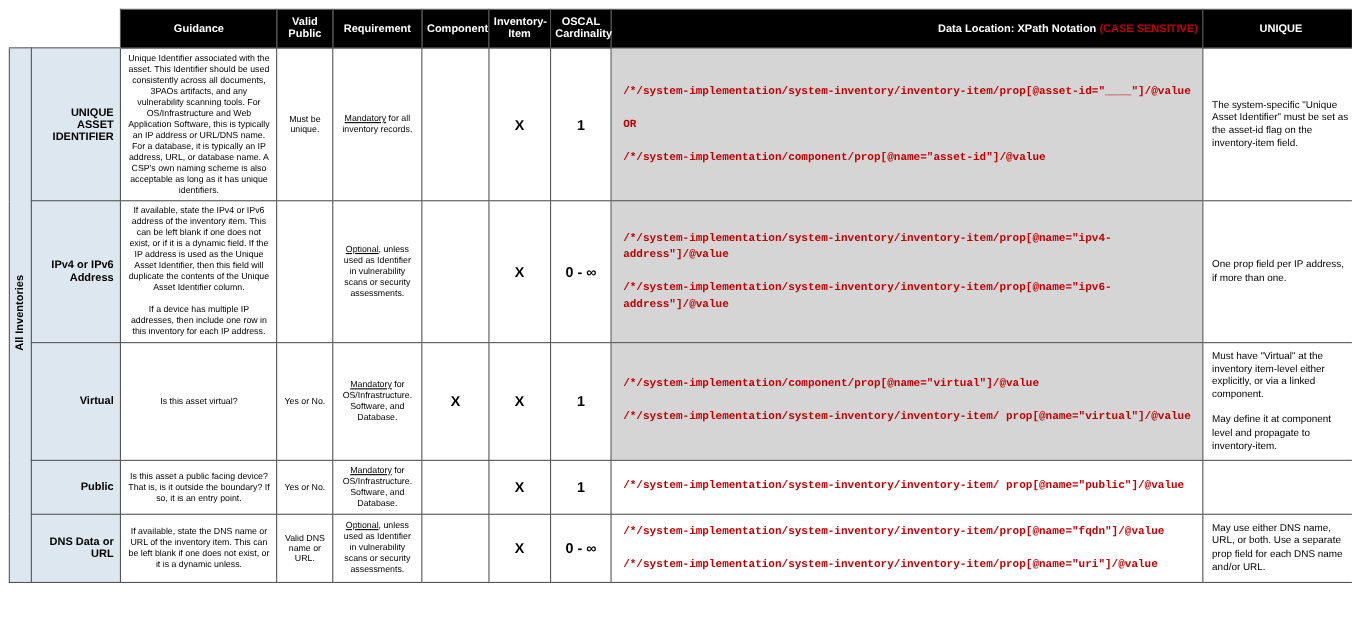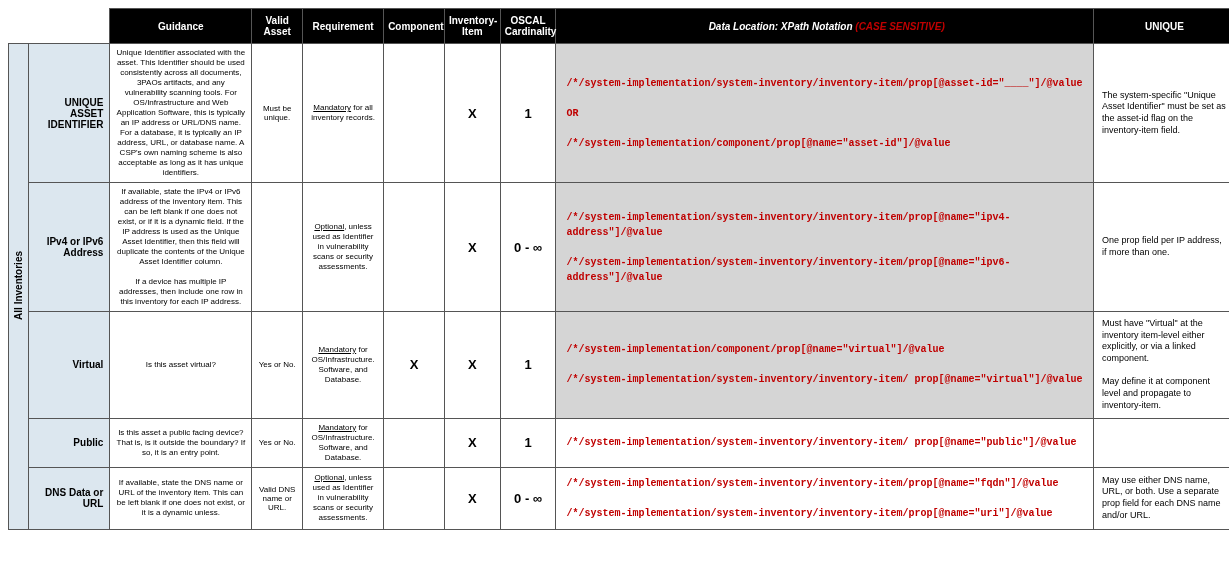--- a/index.html
+++ b/index.html
@@ -95,26 +95,26 @@
       <col class="c-comp">
       <col class="c-inv">
       <col class="c-card">
     <col class="c-xpath">
       <col class="c-notes">
   </colgroup>
   <thead>
     <tr>
       <th class="spacer" colspan="2"></th>
       <th>Guidance</th>
-      <th>Valid Asset</th>
+      <th>Valid Public</th>
       <th>Requirement</th>
       <th>Component</th>
       <th>Inventory-Item</th>
       <th>OSCAL Cardinality</th>
-      <th style="text-align:center; padding-left:8px;font-style:italic;">
+      <th style="text-align:right; padding-left:8px;">
         <span>Data Location: XPath Notation </span><span class="sens">(CASE SENSITIVE)</span>
       </th>
       <th>UNIQUE</th>
     </tr>
   </thead>
   <tbody id="tbody">
       <tr>
         <td class="rot" rowspan="5"><span>All Inventories</span></td>
         <td class="rowlabel">UNIQUE ASSET IDENTIFIER</td>
         <td class="guidance">Unique Identifier associated with the asset. This Identifier should be used consistently across all documents, 3PAOs artifacts, and any vulnerability scanning tools. For OS/Infrastructure and Web Application Software, this is typically an IP address or URL/DNS name. For a database, it is typically an IP address, URL, or database name. A CSP's own naming scheme is also acceptable as long as it has unique identifiers.</td>

